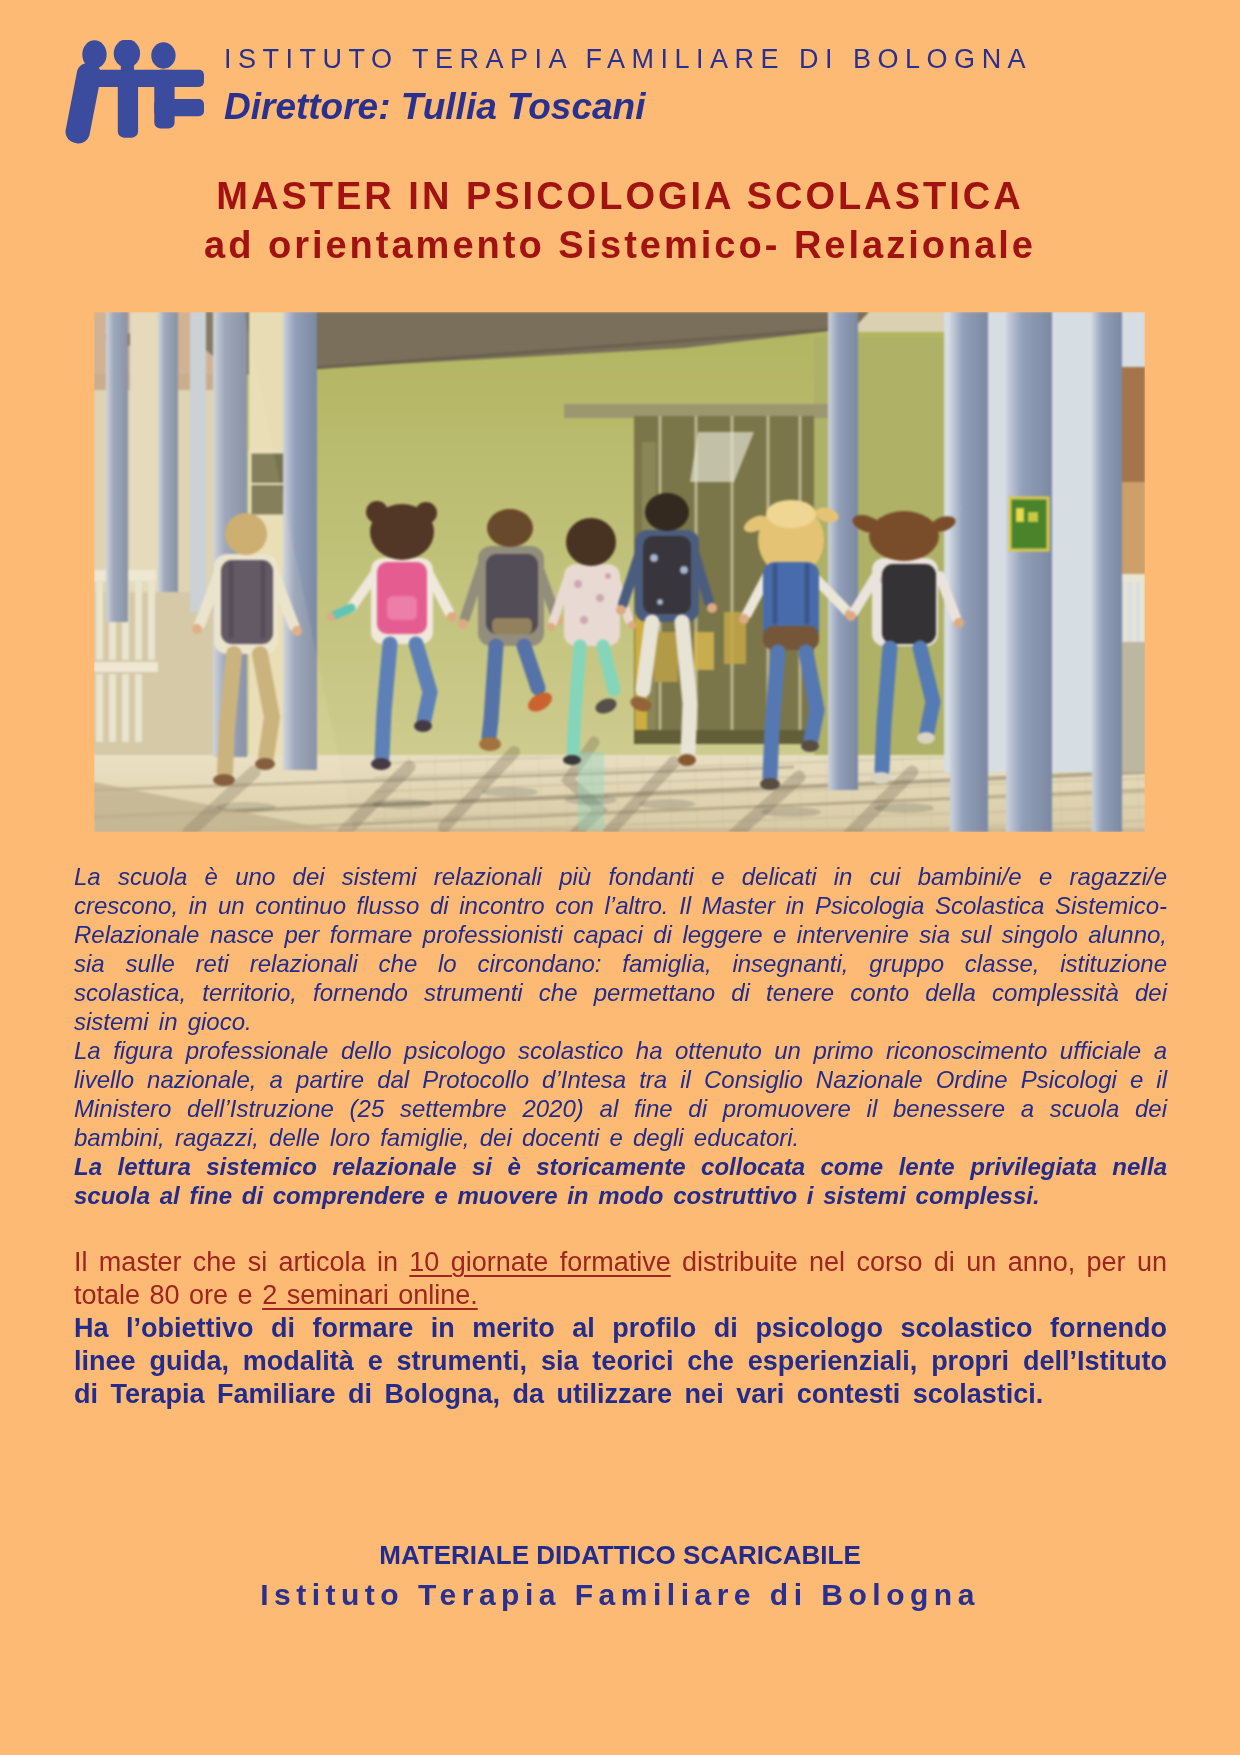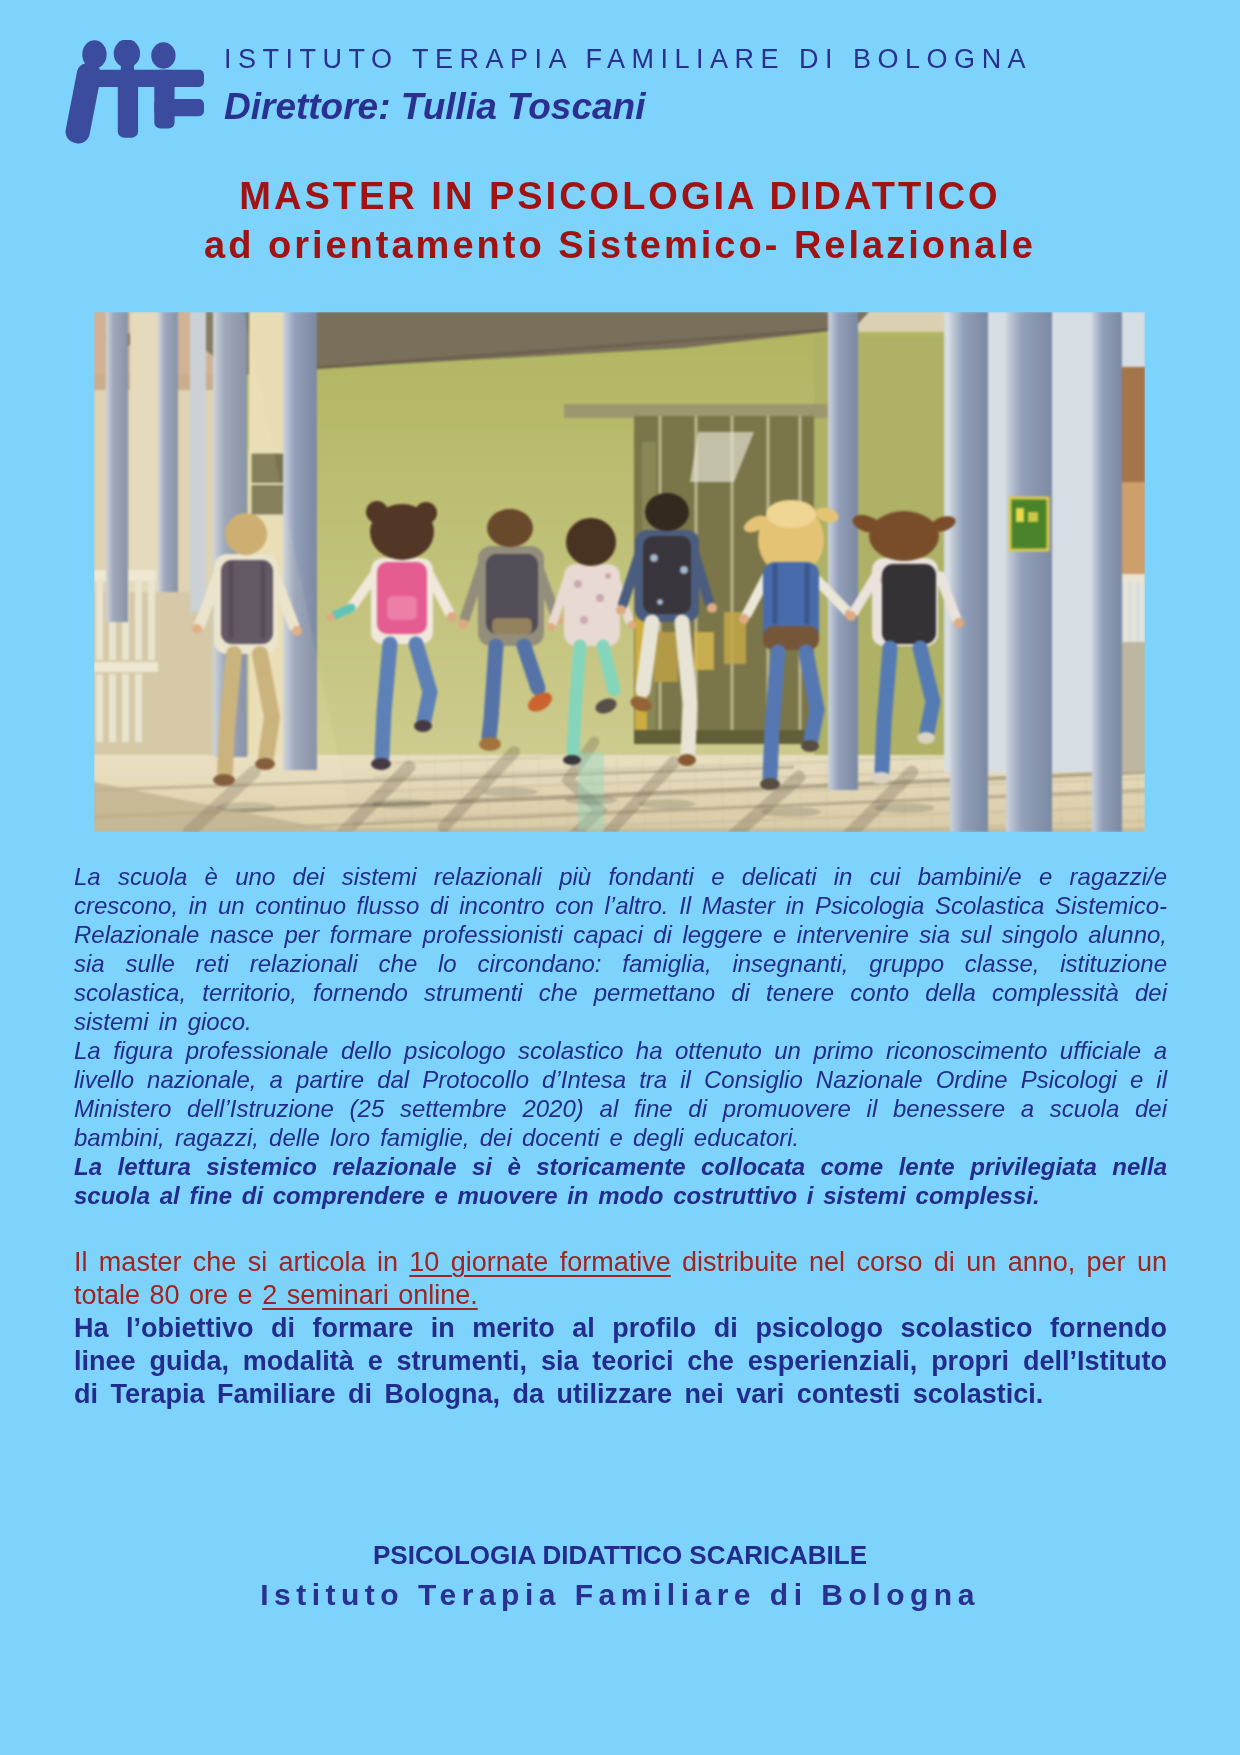--- a/index.html
+++ b/index.html
@@ -1,18 +1,18 @@
 <!DOCTYPE html>
 <html><head>
 <meta charset="utf-8">
 <style>
   * { margin:0; padding:0; box-sizing:border-box; }
   html,body { background:#ffffff; }
   .page {
-    position:relative; width:1240px; height:1755px; background:#7dd3fc;
+    position:relative; width:1240px; height:1755px; background:#fdba74;
     font-family:"Liberation Sans","DejaVu Sans",sans-serif; overflow:hidden;
   }
   
   .header { position:absolute; left:62px; top:40px; display:flex; align-items:flex-start; gap:20px; }
   .logo-box { width:142px; height:104px; flex:0 0 auto; }
   .header-text { padding-top:4px; }
   .institute-name {
     color:#29308f; font-size:27px; font-weight:400; letter-spacing:6.5px; white-space:nowrap;
   }
   .director-line {
@@ -69,21 +69,21 @@
         </g>
       </svg>
     </div>
     <div class="header-text">
       <div class="institute-name">ISTITUTO TERAPIA FAMILIARE DI BOLOGNA</div>
       <div class="director-line">Direttore: Tullia Toscani</div>
     </div>
   </header>
 
   <h1 class="title">
-    <span>MASTER IN PSICOLOGIA DIDATTICO</span>
+    <span>MASTER IN PSICOLOGIA SCOLASTICA</span>
     <span>ad orientamento Sistemico- Relazionale</span>
   </h1>
 
   <figure class="photo">
     <svg viewBox="0 0 1051 520" preserveAspectRatio="none">
       <defs>
         <linearGradient id="wallG" x1="0" y1="0" x2="0" y2="1">
           <stop offset="0" stop-color="#adb25e"></stop>
             <stop offset="1" stop-color="#cbca8e"></stop>
         </linearGradient>
@@ -336,17 +336,17 @@
 
   <section class="body-text">
     <p class="p-italic">La scuola è uno dei sistemi relazionali più fondanti e delicati in cui bambini/e e ragazzi/e crescono, in un continuo flusso di incontro con l’altro. Il Master in Psicologia Scolastica Sistemico-Relazionale nasce per formare professionisti capaci di leggere e intervenire sia sul singolo alunno, sia sulle reti relazionali che lo circondano: famiglia, insegnanti, gruppo classe, istituzione scolastica, territorio, fornendo strumenti che permettano di tenere conto della complessità dei sistemi in gioco.</p>
     <p class="p-italic">La figura professionale dello psicologo scolastico ha ottenuto un primo riconoscimento ufficiale a livello nazionale, a partire dal Protocollo d’Intesa tra il Consiglio Nazionale Ordine Psicologi e il Ministero dell’Istruzione (25 settembre 2020) al fine di promuovere il benessere a scuola dei bambini, ragazzi, delle loro famiglie, dei docenti e degli educatori.</p>
     <p class="p-italic p-bold">La lettura sistemico relazionale si è storicamente collocata come lente privilegiata nella scuola al fine di comprendere e muovere in modo costruttivo i sistemi complessi.</p>
     <p class="p-red"><span>Il master che si articola in </span><span class="u">10 giornate formative</span><span> distribuite nel corso di un anno, per un totale 80 ore e </span><span class="u">2 seminari online.</span></p>
     <p class="p-objective">Ha l’obiettivo di formare in merito al profilo di psicologo scolastico fornendo linee guida, modalità e strumenti, sia teorici che esperienziali, propri dell’Istituto di Terapia Familiare di Bologna, da utilizzare nei vari contesti scolastici.</p>
   </section>
 
   <section class="footer">
-    <div class="material-heading">PSICOLOGIA DIDATTICO SCARICABILE</div>
+    <div class="material-heading">MATERIALE DIDATTICO SCARICABILE</div>
     <div class="institute-footer">Istituto Terapia Familiare di Bologna</div>
   </section>
 
 </div>
 
 </body></html>

